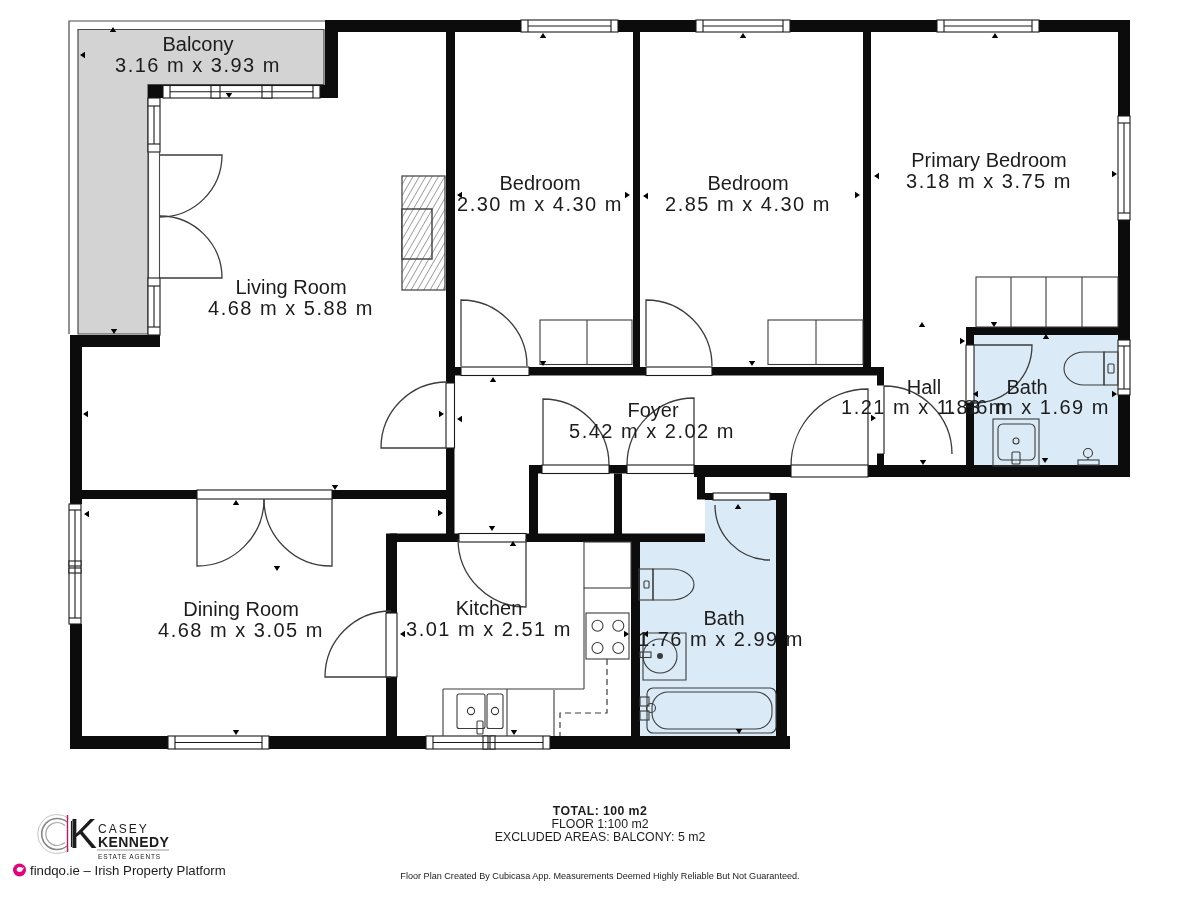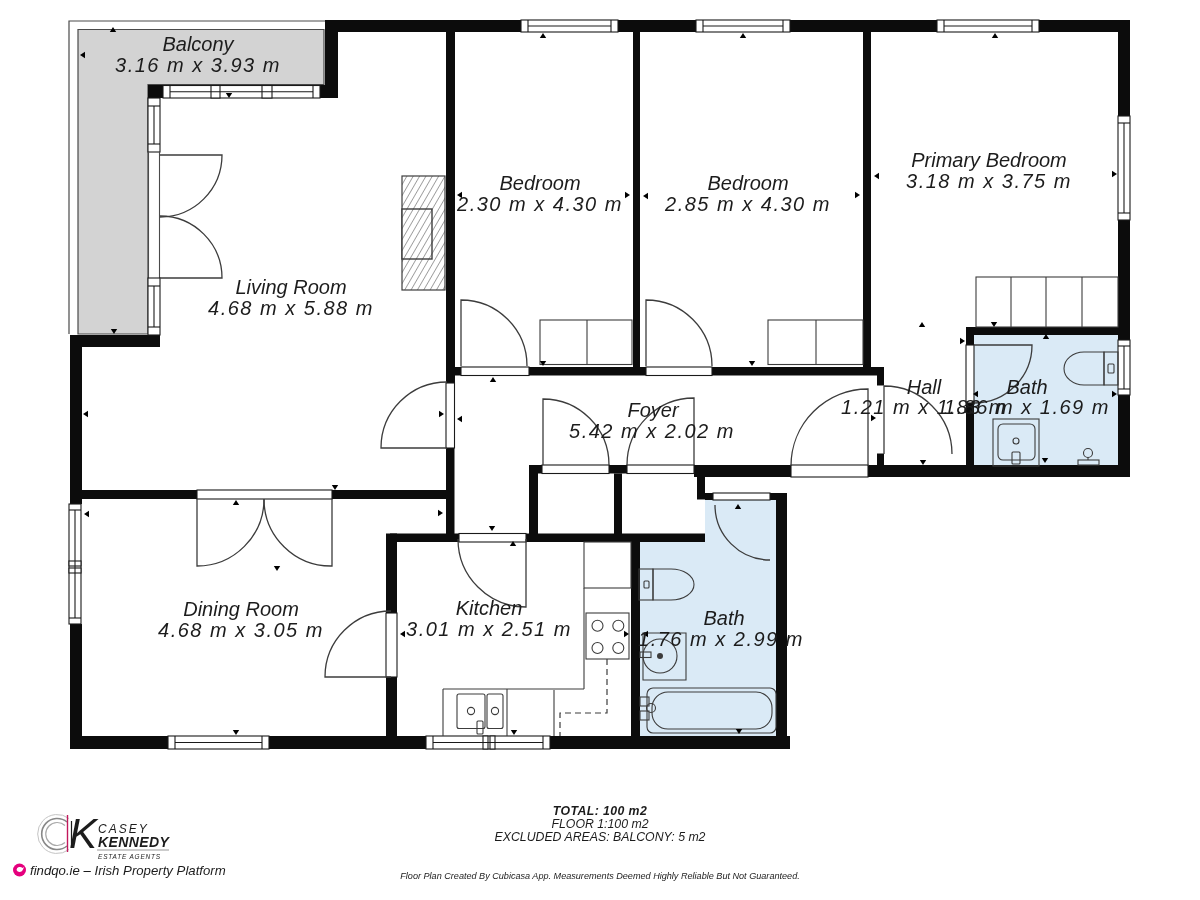--- a/index.html
+++ b/index.html
@@ -1,17 +1,17 @@
 <!DOCTYPE html>
 <html><head>
 <meta charset="utf-8">
 <style>
   html,body{margin:0;padding:0;background:#ffffff;}
   #page{position:relative;width:1200px;height:900px;background:#ffffff;overflow:hidden;
-        font-family:"Liberation Sans", sans-serif;font-style:italic;}
+        font-family:"Liberation Sans", sans-serif;}
   svg{position:absolute;top:0;left:0;}
   text{font-family:"Liberation Sans", sans-serif;fill:#1c1c1c;}
   .w{fill:#0c0c0c;}
   .win{fill:#ffffff;stroke:#1a1a1a;stroke-width:1.1;}
   .sill{fill:#ffffff;stroke:#1a1a1a;stroke-width:1.1;}
   .fx{stroke:#3c3c3c;stroke-width:1.1;fill:#ffffff;}
   .fxn{stroke:#3c3c3c;stroke-width:1.1;fill:none;}
   .arr{fill:#000000;}
 </style>
 </head>

